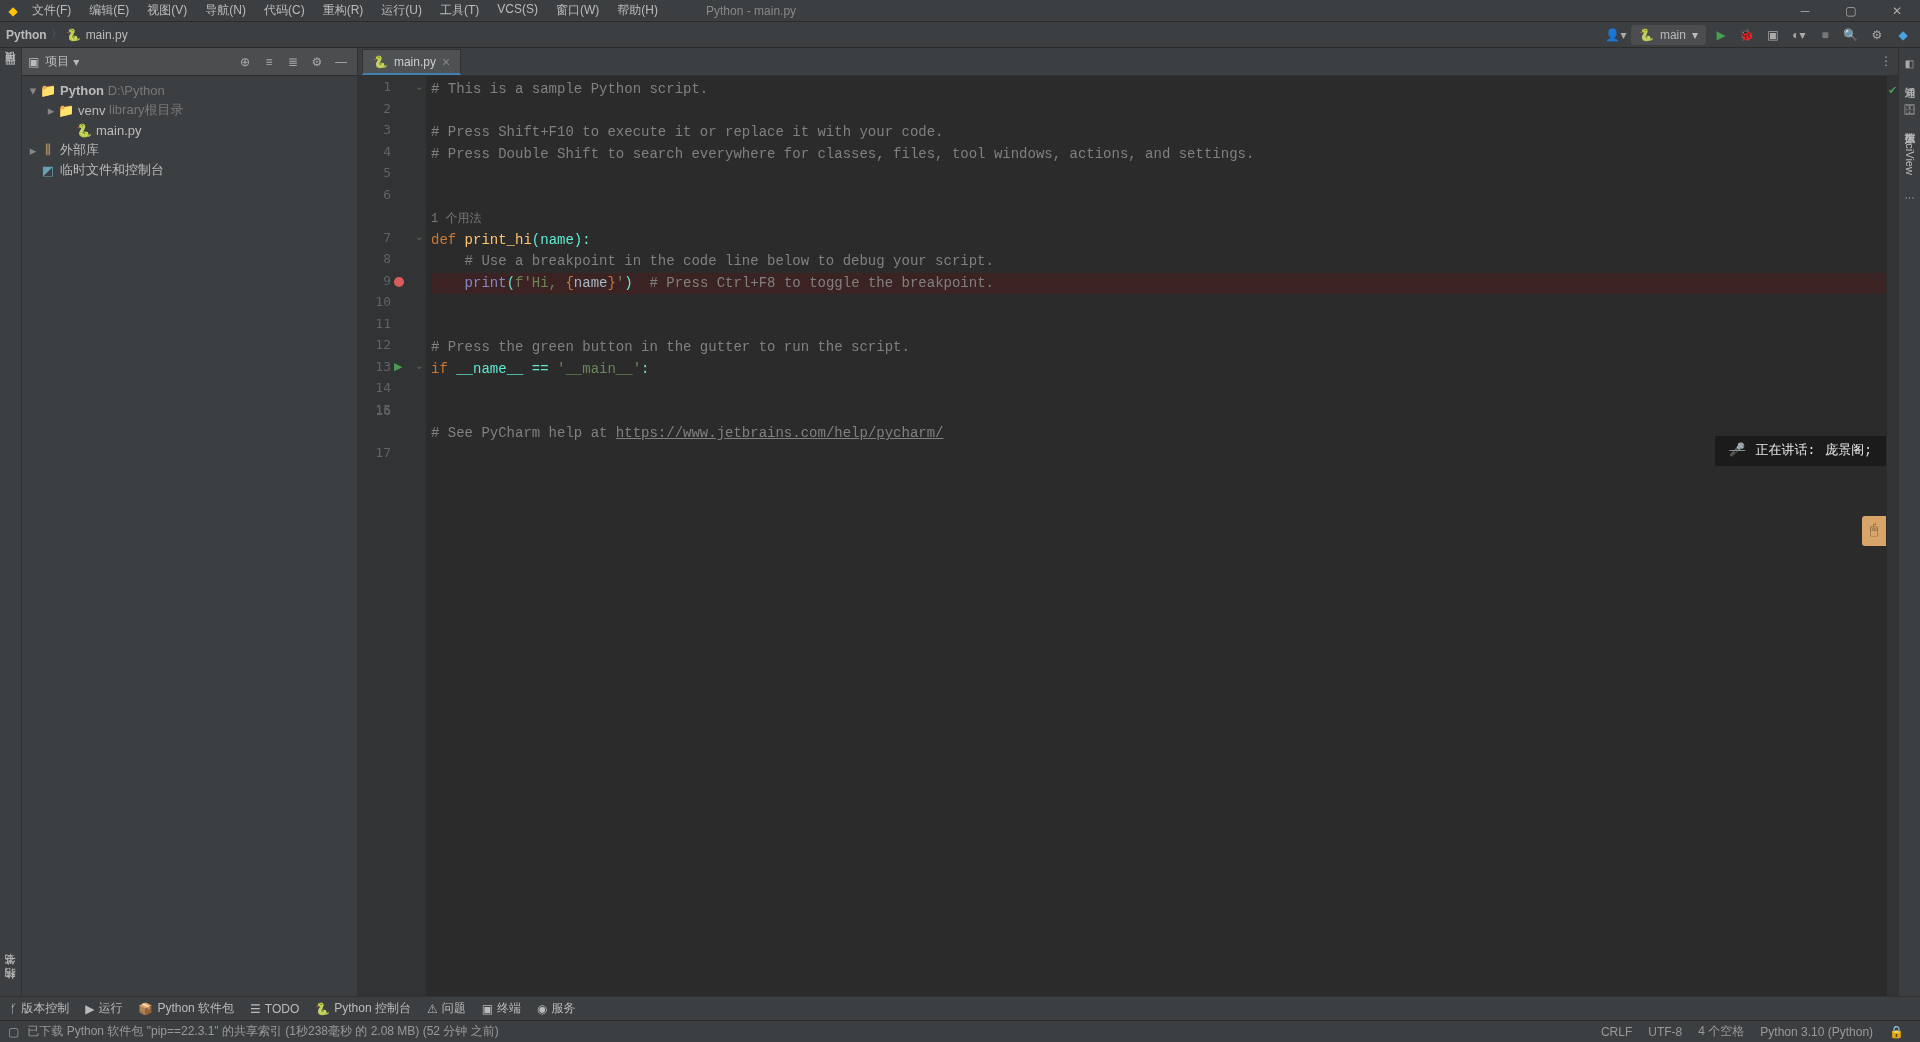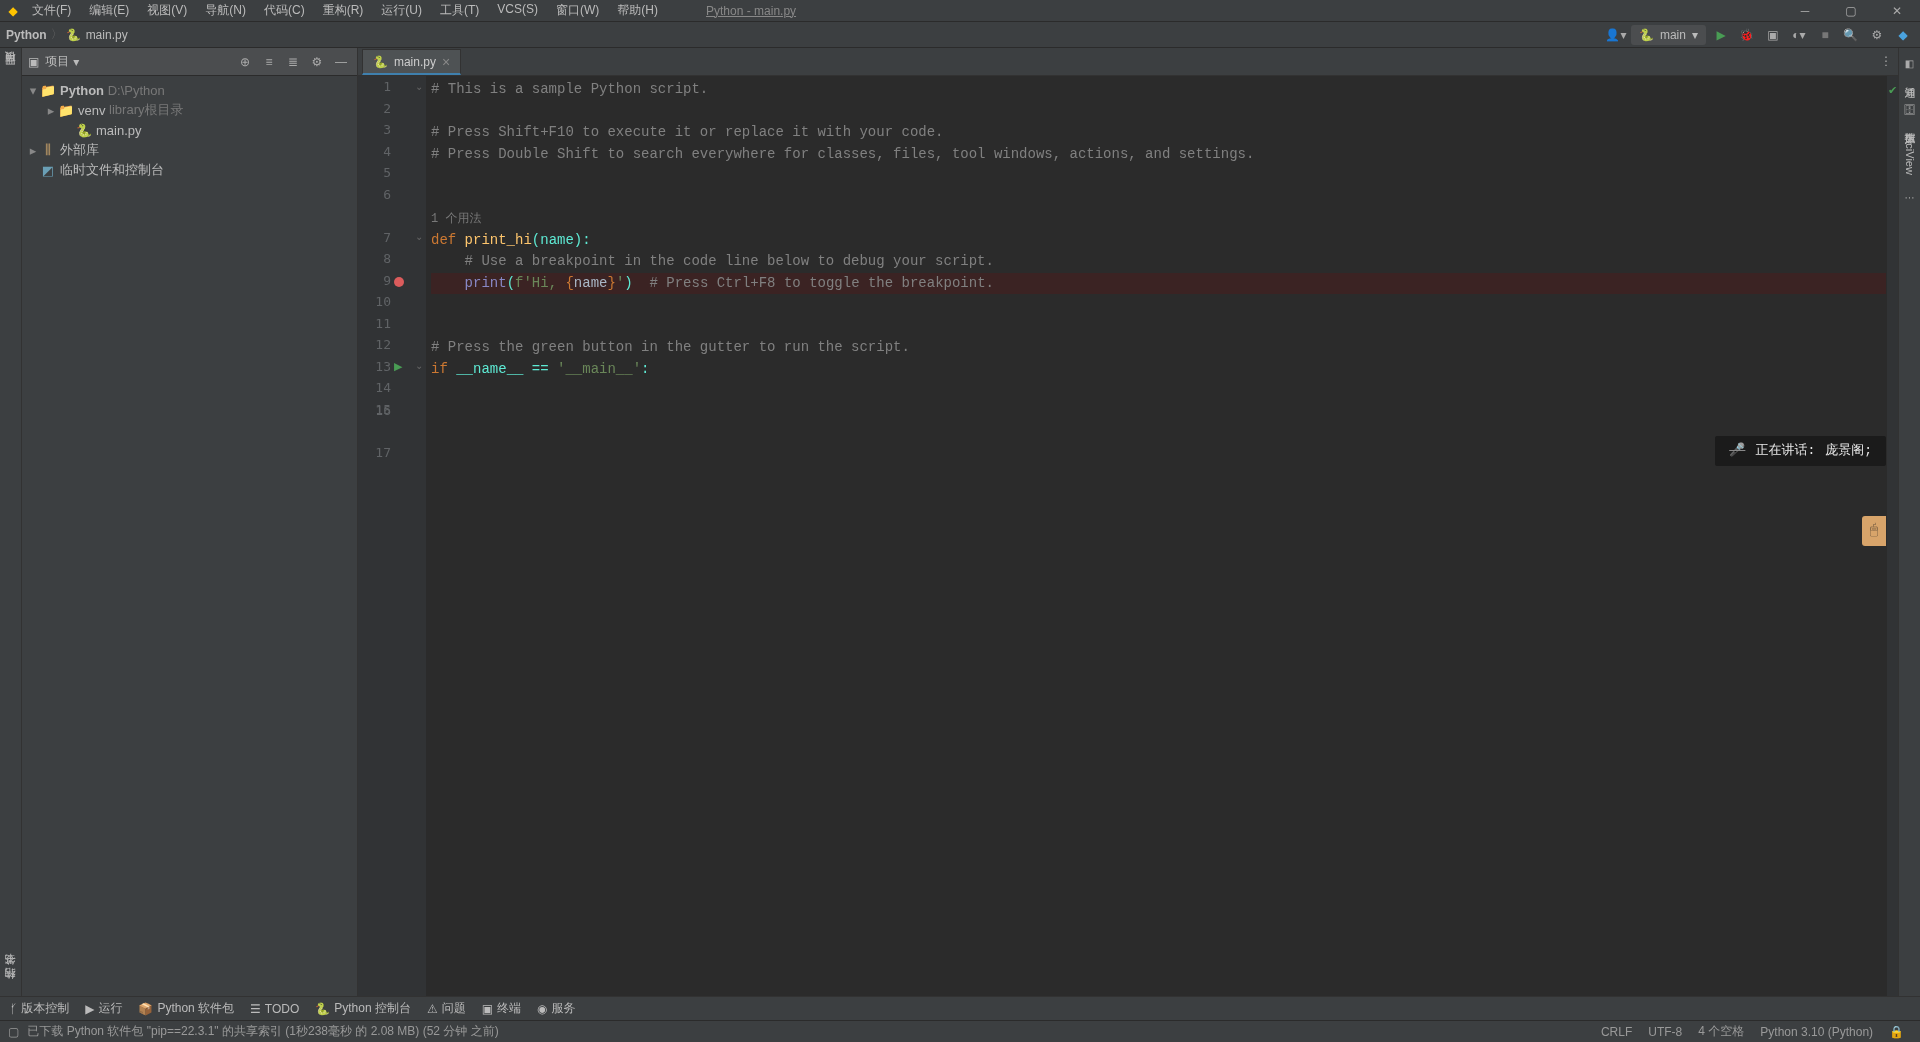--- a/index.html
+++ b/index.html
@@ -18,21 +18,21 @@
 .titlebar {
   height: 22px;
   background: #3c3f41;
   display: flex;
   align-items: center;
   border-bottom: 1px solid #2b2b2b;
 }
 .titlebar .logo { width: 20px; text-align: center; color: #ffc400; padding-left: 6px; }
 .titlebar .menus { display: flex; gap: 2px; padding-left: 4px; justify-content: space-between; }
 .titlebar .menus span { padding: 0 8px; cursor: default; }
-.titlebar .wintitle { flex: 1; text-align: left; color: #888; padding-left: 40px; text-decoration: underline; }
+.titlebar .wintitle { flex: 1; text-align: left; color: #888; padding-left: 40px; }
 .titlebar .winbtns { display: flex; }
 .titlebar .winbtns div { width: 46px; height: 22px; display:flex; align-items:center; justify-content:center; color:#aaa; }
 
 .navbar {
   height: 26px;
   background: #3c3f41;
   display: flex;
   align-items: center;
   border-bottom: 1px solid #2b2b2b;
   padding: 0 6px;
@@ -274,20 +274,21 @@
         <div class="cline" style="top:3px"><span class="c-comment"># This is a sample Python script.</span></div>
         <div class="cline" style="top:24.5px"></div>
         <div class="cline" style="top:46px"><span class="c-comment"># Press Shift+F10 to execute it or replace it with your code.</span></div>
         <div class="cline" style="top:67.5px"><span class="c-comment"># Press Double Shift to search everywhere for classes, files, tool windows, actions, and settings.</span></div>
         <div class="cline" style="top:132px"><span class="inlay">1 个用法</span></div>
         <div class="cline" style="top:153.5px"><span class="c-key">def </span><span class="c-func">print_hi</span><span class="c-text">(name):</span></div>
         <div class="cline" style="top:175px"><span class="c-comment">    # Use a breakpoint in the code line below to debug your script.</span></div>
         <div class="cline bp" style="top:196.5px"><span class="c-text">    </span><span class="c-builtin">print</span><span class="c-text">(</span><span class="c-str">f'Hi, </span><span class="c-key">{</span><span class="c-param">name</span><span class="c-key">}</span><span class="c-str">'</span><span class="c-text">)  </span><span class="c-comment"># Press Ctrl+F8 to toggle the breakpoint.</span></div>
         <div class="cline" style="top:261px"><span class="c-comment"># Press the green button in the gutter to run the script.</span></div>
         <div class="cline" style="top:282.5px"><span class="c-key">if </span><span class="c-text">__name__ == </span><span class="c-str">'__main__'</span><span class="c-text">:</span></div>
+        <div class="cline" style="top:347px"><span class="c-comment"># See PyCharm help at </span><span class="c-link">https://www.jetbrains.com/help/pycharm/</span></div>
 
         <div class="speak">
           <span class="mic">🎤</span>
           <span>正在讲话:</span>
           <span>庞景阁;</span>
         </div>
         <div class="mouse-badge">🖱</div>
       </div>
       <div class="marker-bar">
         <div class="ok">✔</div>

